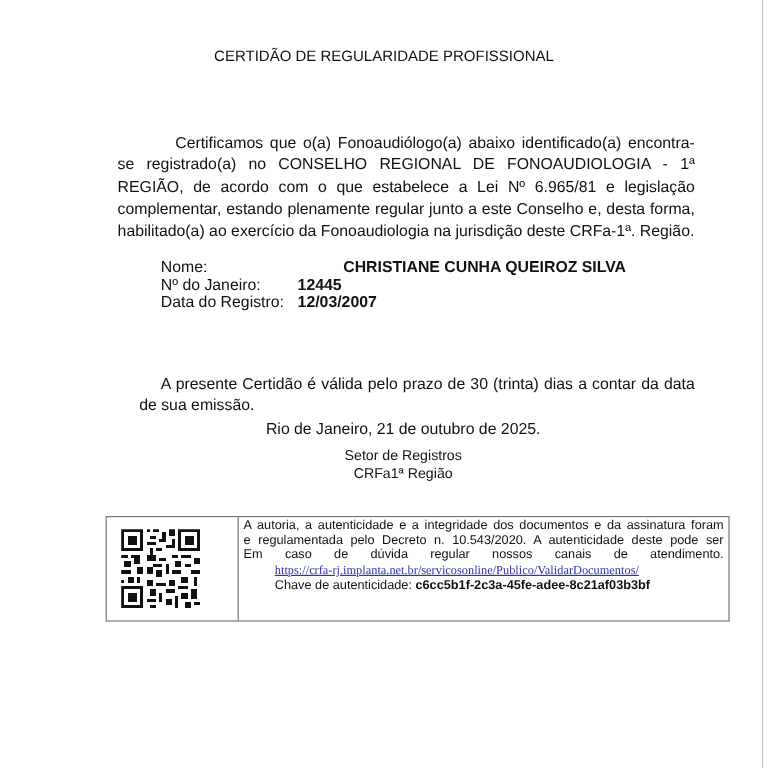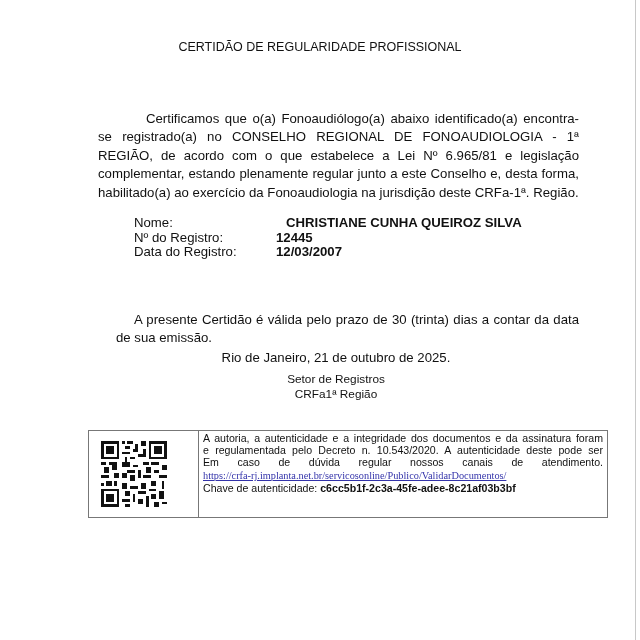--- a/index.html
+++ b/index.html
@@ -6,50 +6,50 @@
   body{width:640px;height:640px;background:#fff;position:relative;overflow:hidden;font-family:"Liberation Sans",sans-serif;color:#111;}
   .edge{position:absolute;left:635px;top:0;width:1px;height:640px;background:#c8c8c8;}
   .title{position:absolute;top:40px;left:0;width:640px;text-align:center;font-weight:normal;font-size:12.5px;letter-spacing:0;}
   .para{position:absolute;left:98px;top:110px;width:481px;font-size:13.2px;line-height:18.4px;text-align:justify;}
   .para .indent{display:inline-block;width:48px;}
   .fields{position:absolute;left:134px;top:216px;font-size:13.2px;line-height:14.5px;}
   .row{position:relative;height:14.5px;}
   .lbl{position:absolute;left:0;white-space:nowrap;}
   .val{position:absolute;font-weight:bold;white-space:nowrap;}
   .name-val{left:152px;}
-  .reg-val{left:114px;margin-left:28px;}
+  .reg-val{left:114px;}
   .valid{position:absolute;left:116px;top:275px;width:463px;font-size:13.2px;line-height:18px;text-align:justify;margin-top:36px;}
   .valid .indent{display:inline-block;width:18px;}
   .date{position:absolute;top:350px;left:0;width:672px;text-align:center;font-size:13.2px;}
   .setor{position:absolute;top:372px;left:0;width:672px;text-align:center;font-size:11.8px;line-height:15px;}
   .box{position:absolute;left:88px;top:430px;width:520px;height:88px;border:1px solid #777;box-sizing:border-box;}
   .qrcell{position:absolute;left:0;top:0;width:109px;height:86px;border-right:1px solid #777;}
   .qr{position:absolute;left:12px;top:10px;width:66px;height:66px;}
   .auth{position:absolute;left:114px;top:1px;width:400px;font-size:10.6px;line-height:12.2px;text-align:justify;}
   .auth .ln{display:block;text-align-last:justify;}
-  .auth .last{text-align-last:left;}
+  .auth .last{text-align-last:left;margin-left:26px;}
   .link{color:#3333aa;text-decoration:underline;font-family:"Liberation Serif",serif;font-size:10.3px;}
   .key{font-weight:bold;}
 </style>
 </head>
 <body>
 
 <div class="edge"></div>
 
 <div class="title">CERTIDÃO DE REGULARIDADE PROFISSIONAL</div>
 
 <div class="para"><span class="indent"></span><span>Certificamos que o(a) Fonoaudiólogo(a) abaixo identificado(a) encontra-se registrado(a) no CONSELHO REGIONAL DE FONOAUDIOLOGIA - 1ª REGIÃO, de acordo com o que estabelece a Lei Nº 6.965/81 e legislação complementar, estando plenamente regular junto a este Conselho e, desta forma, habilitado(a) ao exercício da Fonoaudiologia na jurisdição deste CRFa-1ª. Região.</span></div>
 
 <div class="fields">
   <div class="row">
     <span class="lbl">Nome:</span>
     <span class="val name-val">CHRISTIANE CUNHA QUEIROZ SILVA</span>
   </div>
   <div class="row">
-    <span class="lbl">Nº do Registro:</span>
+    <span class="lbl">Nº do Janeiro:</span>
     <span class="val reg-val">12445</span>
   </div>
   <div class="row">
     <span class="lbl">Data do Registro:</span>
     <span class="val reg-val">12/03/2007</span>
   </div>
 </div>
 
 <div class="valid"><span class="indent"></span><span>A presente Certidão é válida pelo prazo de 30 (trinta) dias a contar da data de sua emissão.</span></div>
 

